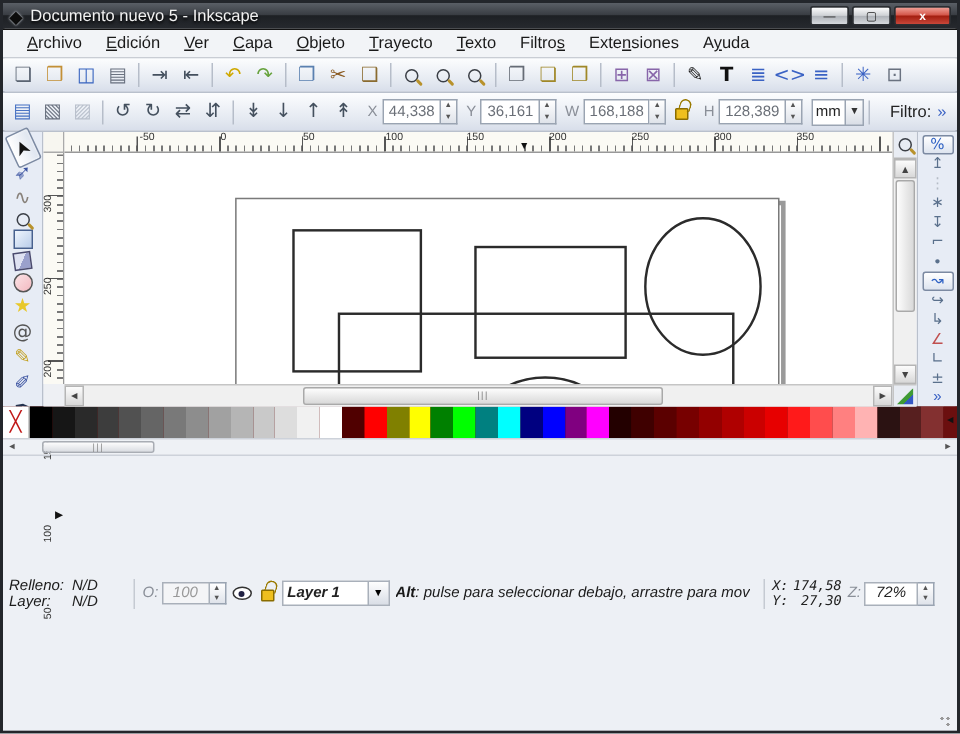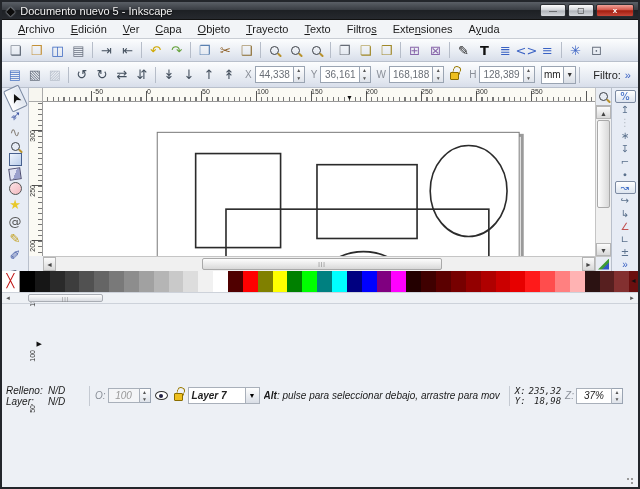--- a/index.html
+++ b/index.html
@@ -423,32 +423,32 @@
     </span>
     <span class="ssep"></span>
     <span class="slabel">O:</span>
     <span class="snum">100</span>
     <span class="spin" style="height:15px;">
         <span>▲</span>
         <span>▼</span>
       </span>
     <span class="ic-eye"></span>
     <span class="ic-lock"></span>
-    <span class="layerbox">Layer 7</span>
+    <span class="layerbox">Layer 1</span>
     <span class="layerdrop">▼</span>
     <span class="message"><b>Alt</b><span>: pulse para seleccionar debajo, arrastre para mover la selecci</span></span>
     <span class="ssep"></span>
     <span class="coords">
       <span>X:</span>
-        <span>235,32</span>
+        <span>174,58</span>
       <span>Y:</span>
-        <span>18,98</span>
+        <span>27,30</span>
     </span>
     <span class="slabel">Z:</span>
-    <span class="zbox">37%</span>
+    <span class="zbox">72%</span>
     <span class="spin" style="height:16px;">
         <span>▲</span>
         <span>▼</span>
       </span>
     <span class="grip"></span>
   </div>
 
 </div>
 
 </body></html>

